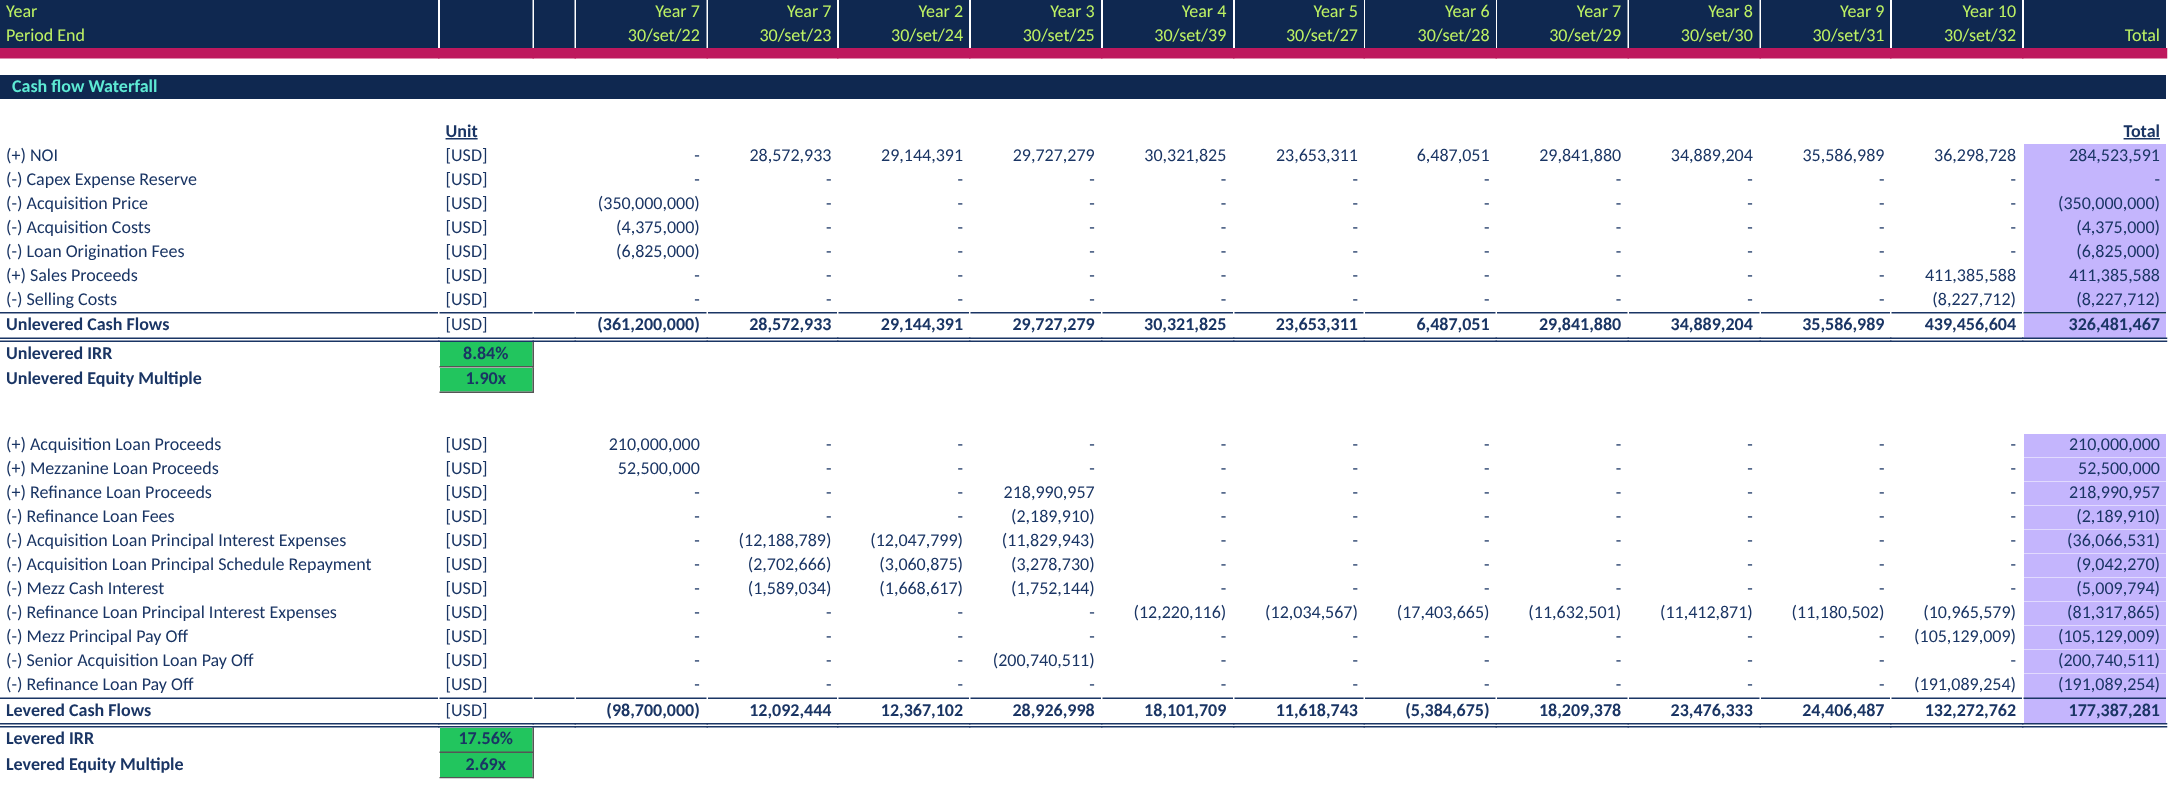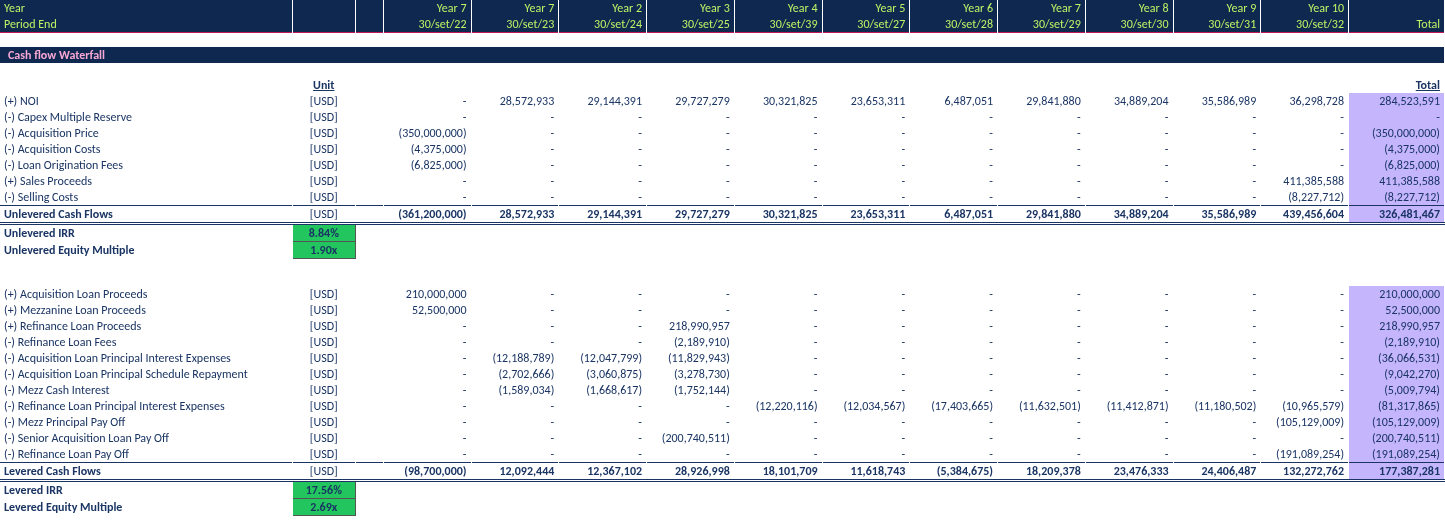--- a/index.html
+++ b/index.html
@@ -24,29 +24,29 @@
     height: 16px;
     border-right: 1px solid transparent;
   }
   .hdr-row {
     background: #0f2850;
     color: #bef264;
   }
   .hdr-row td { padding: 1px 4px; }
   .section-row {
     background: #0f2850;
-    color: #f9a8d4;
+    color: #5eead4;
     font-weight: bold;
   }
   .num { text-align: right; }
   .label { text-align: left; }
-  .unit-cell { text-align: center; }
+  .unit-cell { }
   .bold { font-weight: bold; }
   .underline-top { border-top: 1.5px solid #1a3564; margin-left: 28px; }
-  .underline-bottom { border-bottom: 1px solid #be185d; }
+  .underline-bottom { border-bottom: 7px solid #be185d; }
   .dbl-underline { border-bottom: 3px double #1a3564; }
   .title-underline { text-decoration: underline; }
   .shade-total { background: #c4b5fd; }
   .metric-box {
     border: 1px solid #555;
     text-align: center;
     background: #22c55e;
     padding: 1px 4px;
   }
   .col-label { width: 290px; }
@@ -146,21 +146,21 @@
         <td class="num">30,321,825</td>
         <td class="num">23,653,311</td>
         <td class="num">6,487,051</td>
         <td class="num">29,841,880</td>
         <td class="num">34,889,204</td>
         <td class="num">35,586,989</td>
         <td class="num">36,298,728</td>
         <td class="num shade-total">284,523,591</td>
       </tr>
       <tr>
-        <td class="label">(-) Capex Multiple Reserve</td>
+        <td class="label">(-) Capex Expense Reserve</td>
         <td class="unit-cell">[USD]</td>
         <td></td>
         <td class="num">-</td>
         <td class="num">-</td>
         <td class="num">-</td>
         <td class="num">-</td>
         <td class="num">-</td>
         <td class="num">-</td>
         <td class="num">-</td>
         <td class="num">-</td>

